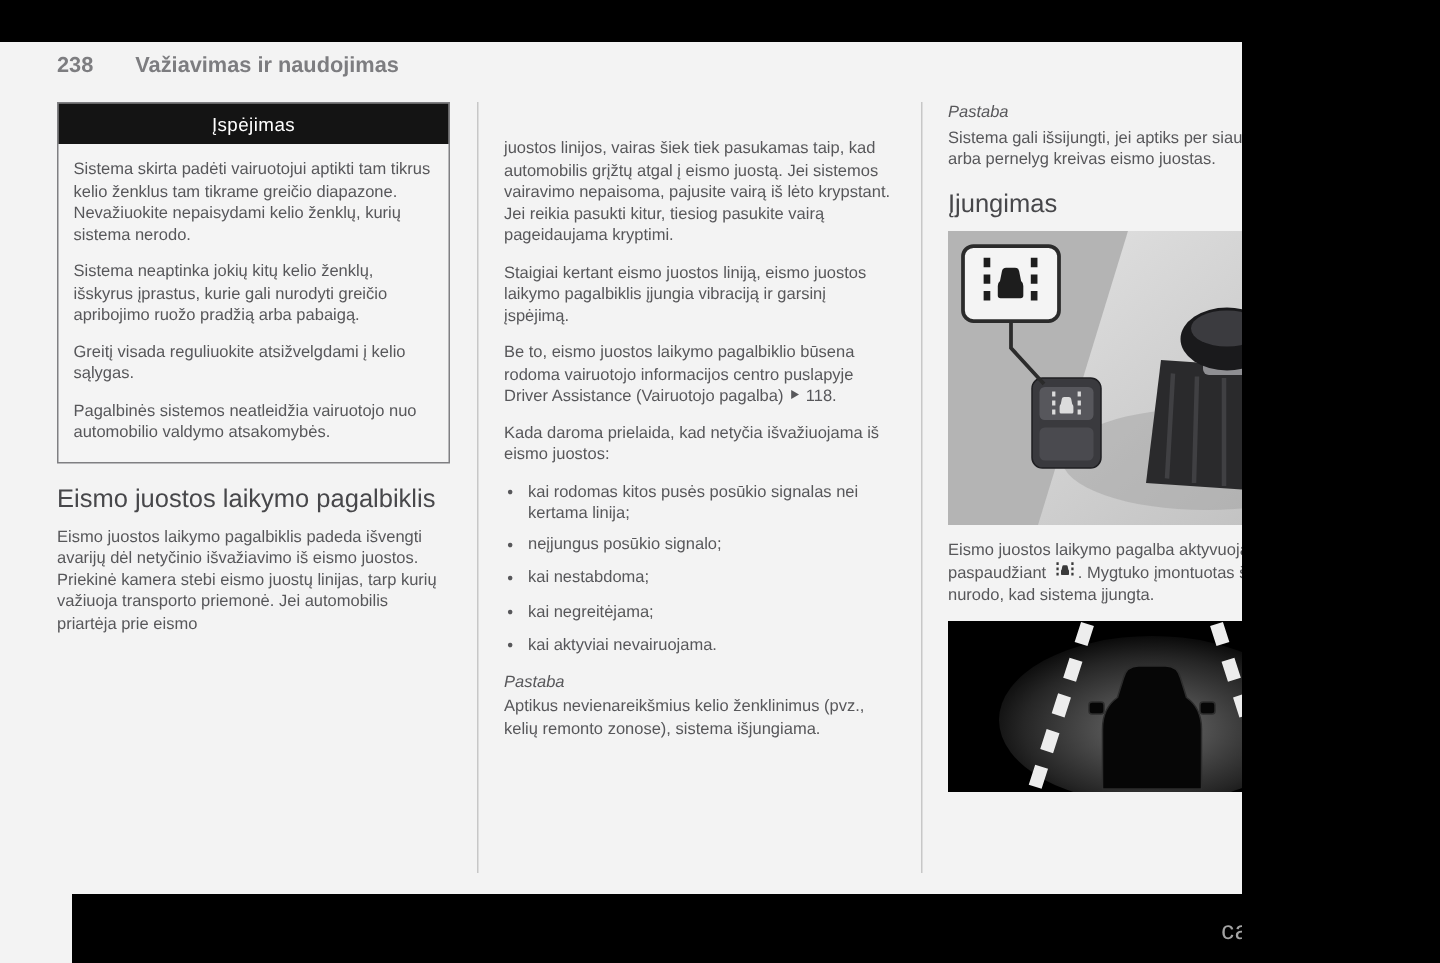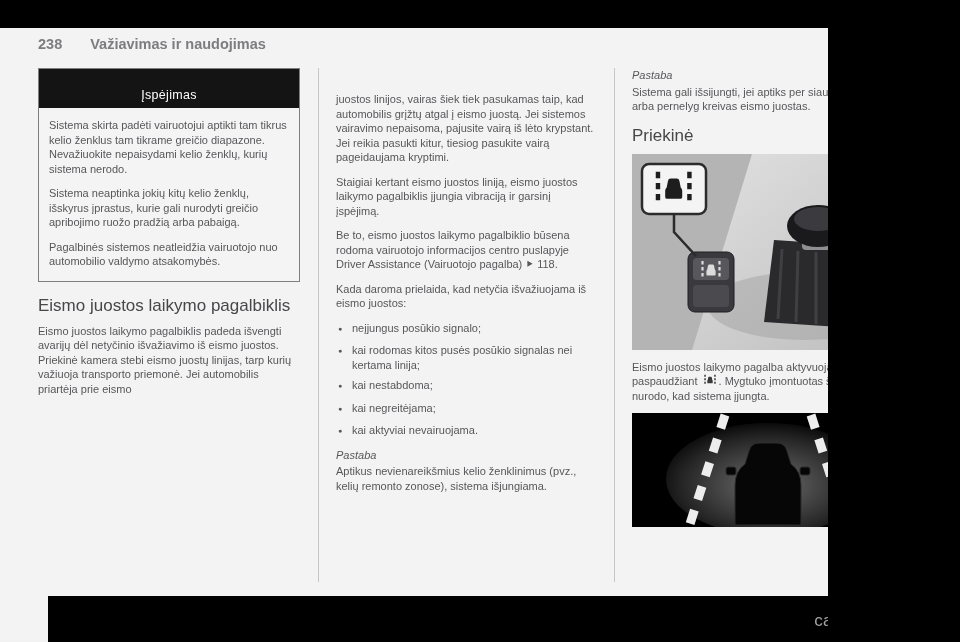--- a/index.html
+++ b/index.html
@@ -19,21 +19,21 @@
   .col{position:absolute;top:40px;}
   .col-left{left:38px;width:262px;}
   .col-mid{left:336px;width:260px;margin-top:24px;}
   .col-right{left:632px;width:272px;}
 
   .col p{font-size:11px;line-height:14.5px;color:#57575a;margin:0 0 10px;}
   .h1{font-size:17px;line-height:20px;color:#47474a;margin:12px 0 8px;font-weight:normal;}
 
   .warnbox{border:1px solid #7f7f82;background:#f4f4f4;margin-bottom:14px;}
   .warnbox-header{background:#141414;color:#fff;text-align:center;font-size:12.5px;
-                  padding:19px 0 6px;letter-spacing:.3px;}
+                  padding:7px 0 6px;letter-spacing:.3px;}
   .warnbox-body{padding:10px 10px 2px;}
   .warnbox-body p{font-size:11px;line-height:14.5px;color:#57575a;margin:0 0 10px;}
 
   .li{display:flex;font-size:11px;line-height:14.5px;color:#57575a;margin:0 0 6px;}
   .dot{flex:none;width:14px;padding-left:2px;}
   .dot::before{content:"●";font-size:7px;position:relative;top:-1px;}
   .li span:last-child{flex:1;}
   .note-title{margin-bottom:2px !important;font-style:italic;}
 
   .figure{position:relative;margin:4px 0 10px;}
@@ -57,40 +57,41 @@
 
     <div class="divider d1"></div>
     <div class="divider d2"></div>
 
     <div class="col col-left">
       <div class="warnbox">
         <div class="warnbox-header">Įspėjimas</div>
         <div class="warnbox-body">
           <p>Sistema skirta padėti vairuotojui aptikti tam tikrus kelio ženklus tam tikrame greičio diapazone. Nevažiuokite nepaisydami kelio ženklų, kurių sistema nerodo.</p>
           <p>Sistema neaptinka jokių kitų kelio ženklų, išskyrus įprastus, kurie gali nurodyti greičio apribojimo ruožo pradžią arba pabaigą.</p>
+          <p>Greitį visada reguliuokite atsižvelgdami į kelio sąlygas.</p>
           <p>Pagalbinės sistemos neatleidžia vairuotojo nuo automobilio valdymo atsakomybės.</p>
         </div>
       </div>
       <div class="h1">Eismo juostos laikymo pagalbiklis</div>
       <p>Eismo juostos laikymo pagalbiklis padeda išvengti avarijų dėl netyčinio išvažiavimo iš eismo juostos. Priekinė kamera stebi eismo juostų linijas, tarp kurių važiuoja transporto priemonė. Jei automobilis priartėja prie eismo</p>
     </div>
 
     <div class="col col-mid">
       <p>juostos linijos, vairas šiek tiek pasukamas taip, kad automobilis grįžtų atgal į eismo juostą. Jei sistemos vairavimo nepaisoma, pajusite vairą iš lėto krypstant. Jei reikia pasukti kitur, tiesiog pasukite vairą pageidaujama kryptimi.</p>
       <p>Staigiai kertant eismo juostos liniją, eismo juostos laikymo pagalbiklis įjungia vibraciją ir garsinį įspėjimą.</p>
       <p>Be to, eismo juostos laikymo pagalbiklio būsena rodoma vairuotojo informacijos centro puslapyje Driver Assistance (Vairuotojo pagalba) ⯈ 118.</p>
       <p>Kada daroma prielaida, kad netyčia išvažiuojama iš eismo juostos:</p>
 
       <div class="li">
         <span class="dot"></span>
-        <span>neįjungus posūkio signalo;</span>
+        <span>kai rodomas kitos pusės posūkio signalas nei kertama linija;</span>
       </div>
       <div class="li">
         <span class="dot"></span>
-        <span>kai rodomas kitos pusės posūkio signalas nei kertama linija;</span>
+        <span>neįjungus posūkio signalo;</span>
       </div>
       <div class="li">
         <span class="dot"></span>
         <span>kai nestabdoma;</span>
       </div>
       <div class="li">
         <span class="dot"></span>
         <span>kai negreitėjama;</span>
       </div>
       <div class="li">
@@ -99,21 +100,21 @@
       </div>
 
       <p class="note-title" style="margin-top:8px">Pastaba</p>
       <p>Aptikus nevienareikšmius kelio ženklinimus (pvz., kelių remonto zonose), sistema išjungiama.</p>
     </div>
 
     <div class="col col-right">
       <p class="note-title">Pastaba</p>
       <p>Sistema gali išsijungti, jei aptiks per siauras, per plačias arba pernelyg kreivas eismo juostas.</p>
 
-      <div class="h1">Priekinė</div>
+      <div class="h1">Įjungimas</div>
 
       <div class="figure">
         <svg width="272" height="196" viewBox="0 0 272 196">
           <defs>
             <linearGradient id="pg" x1="0" y1="0" x2="0" y2="1">
               <stop offset="0" stop-color="#ededed"></stop>
                 <stop offset="1" stop-color="#c2c2c2"></stop>
             </linearGradient>
             <linearGradient id="cons" x1="0" y1="0" x2="1" y2="1">
               <stop offset="0" stop-color="#e3e3e3"></stop>

